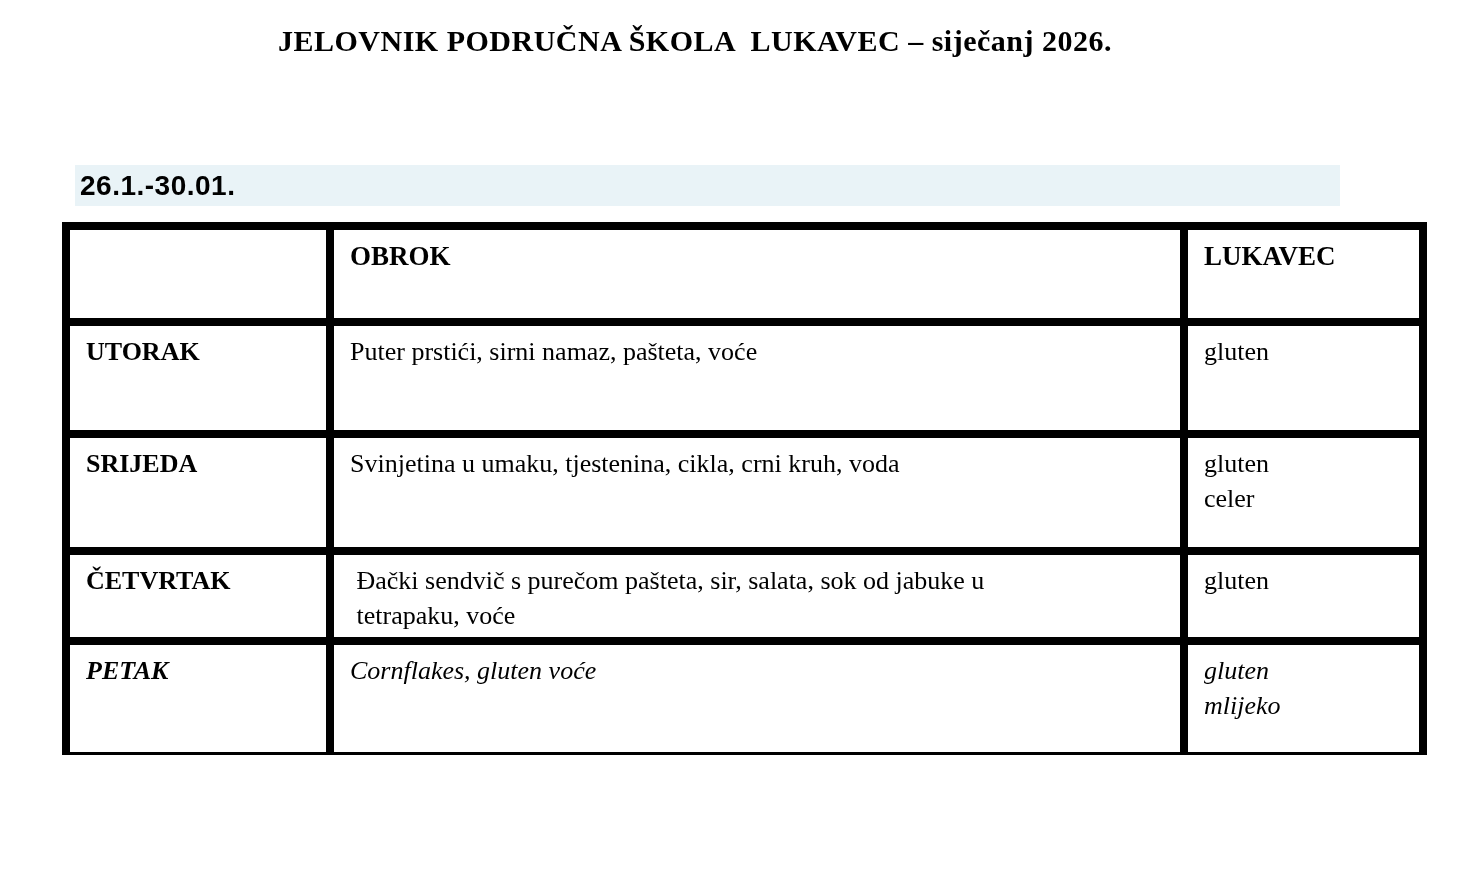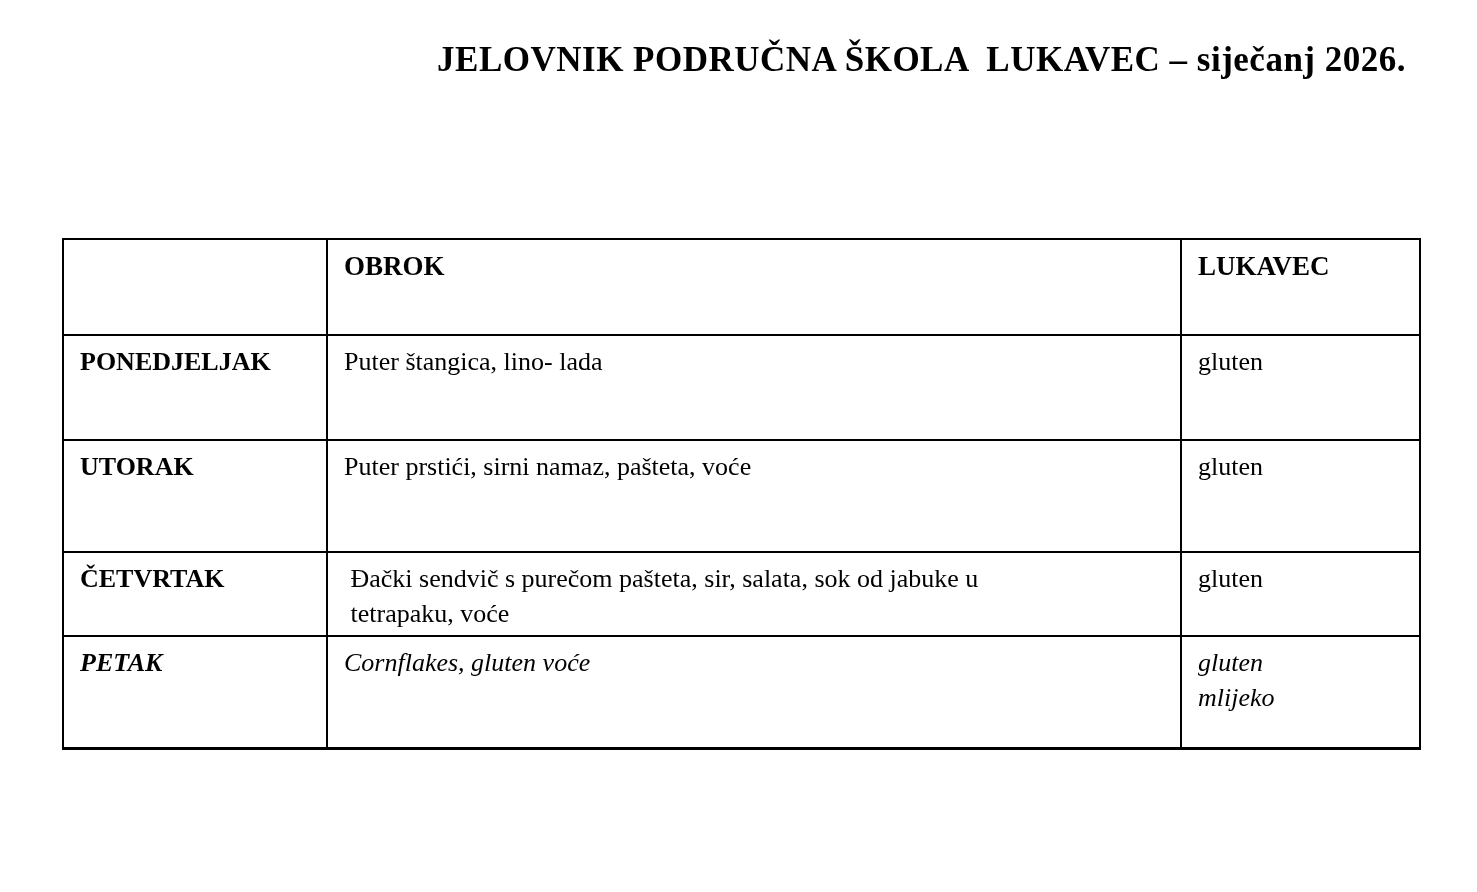--- a/index.html
+++ b/index.html
@@ -11,27 +11,27 @@
     overflow: hidden;
     font-family: "Liberation Serif", serif;
     color: #000000;
   }
   .page {
     position: relative;
     width: 1477px;
     height: 892px;
   }
   .title {
-    margin: 16px;
+    margin: 0;
     padding-top: 24px;
     width: 1390px;
-    text-align: right;
+    text-align: center;
     font-family: "Liberation Serif", serif;
     font-weight: bold;
-    font-size: 35px;
+    font-size: 30px;
     letter-spacing: 0.5px;
     white-space: pre;
   }
   .week-bar {
     position: absolute;
     left: 75px;
     top: 165px;
     width: 1265px;
     height: 41px;
     background: #e9f3f7;
@@ -50,21 +50,21 @@
     left: 62px;
     top: 222px;
     border-collapse: collapse;
     table-layout: fixed;
     width: 1357px;
   }
   table.menu col.c-day  { width: 264px; }
   table.menu col.c-meal { width: 854px; }
   table.menu col.c-alg  { width: 239px; }
   table.menu th, table.menu td {
-    border: 2px solid #000000;
+    border: 8px solid #000000;
     vertical-align: top;
     padding: 8px 12px 4px 16px;
     font-size: 26px;
     line-height: 1.35;
     text-align: left;
     white-space: pre-wrap;
     overflow: hidden;
   }
   table.menu tr.header-row     { height: 96px; }
   table.menu tr.row-0          { height: 105px; }
@@ -83,46 +83,50 @@
     font-size: 26px;
   }
 </style>
 </head>
 <body>
 
 <div class="page">
 
   <h1 class="title">JELOVNIK PODRUČNA ŠKOLA  LUKAVEC – siječanj 2026.</h1>
 
+  <div class="week-bar">
+    <span>26.1.-30.01.</span>
+  </div>
 
   <table class="menu">
     <colgroup>
       <col class="c-day">
       <col class="c-meal">
       <col class="c-alg">
     </colgroup>
     <tbody>
       <tr class="header-row">
         <th></th>
         <th>OBROK</th>
         <th>LUKAVEC</th>
       </tr>
 
-      <tr class="row-0">
-        <td class="day-cell">PONEDJELJAK</td>
-        <td class="meal-cell">Puter štangica, lino- lada</td>
-        <td class="allergens-cell">gluten</td>
-      </tr>
 
       <tr class="row-1">
         <td class="day-cell">UTORAK</td>
         <td class="meal-cell">Puter prstići, sirni namaz, pašteta, voće</td>
         <td class="allergens-cell">gluten</td>
       </tr>
 
+      <tr class="row-2">
+        <td class="day-cell">SRIJEDA</td>
+        <td class="meal-cell">Svinjetina u umaku, tjestenina, cikla, crni kruh, voda</td>
+        <td class="allergens-cell">gluten
+celer</td>
+      </tr>
 
       <tr class="row-3">
         <td class="day-cell">ČETVRTAK</td>
         <td class="meal-cell"> Đački sendvič s purečom pašteta, sir, salata, sok od jabuke u
  tetrapaku, voće</td>
         <td class="allergens-cell">gluten</td>
       </tr>
 
       <tr class="row-4">
         <td class="day-cell">PETAK</td>

